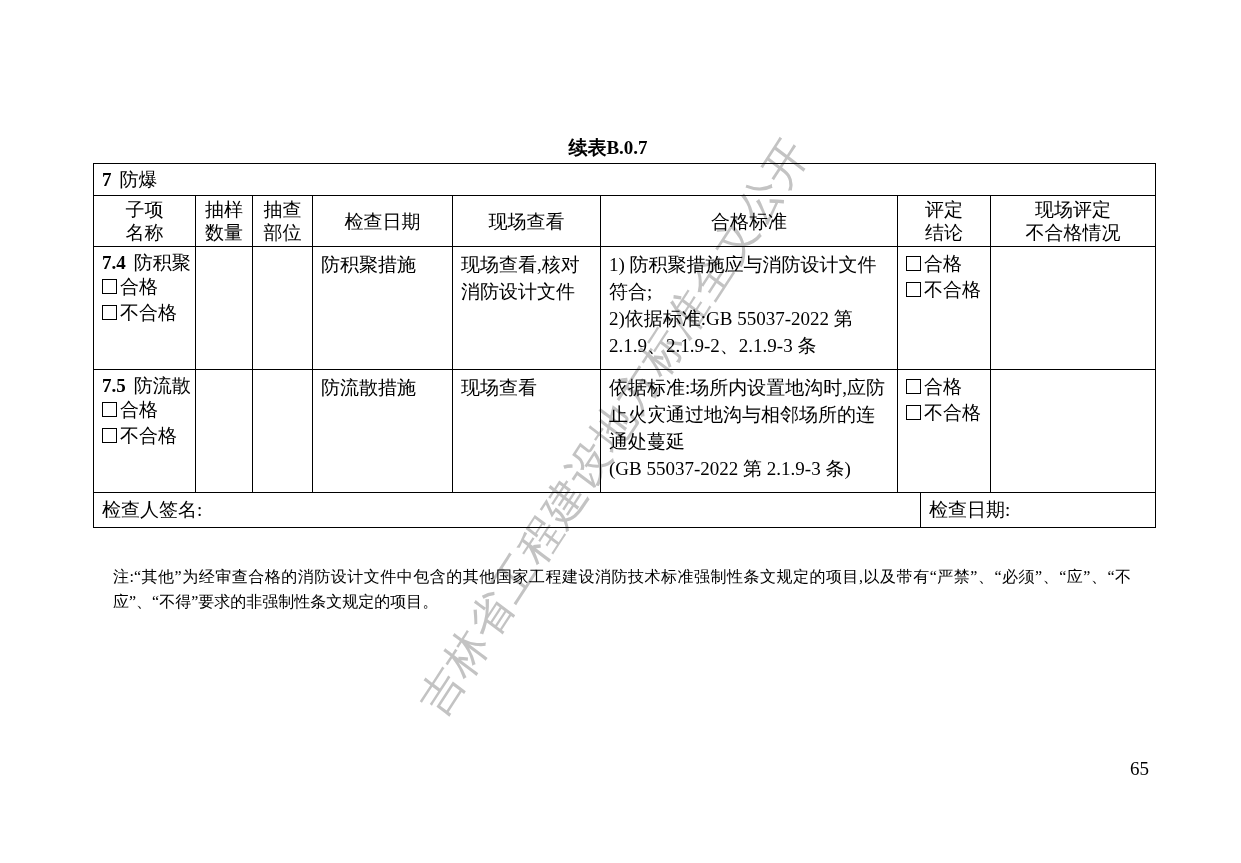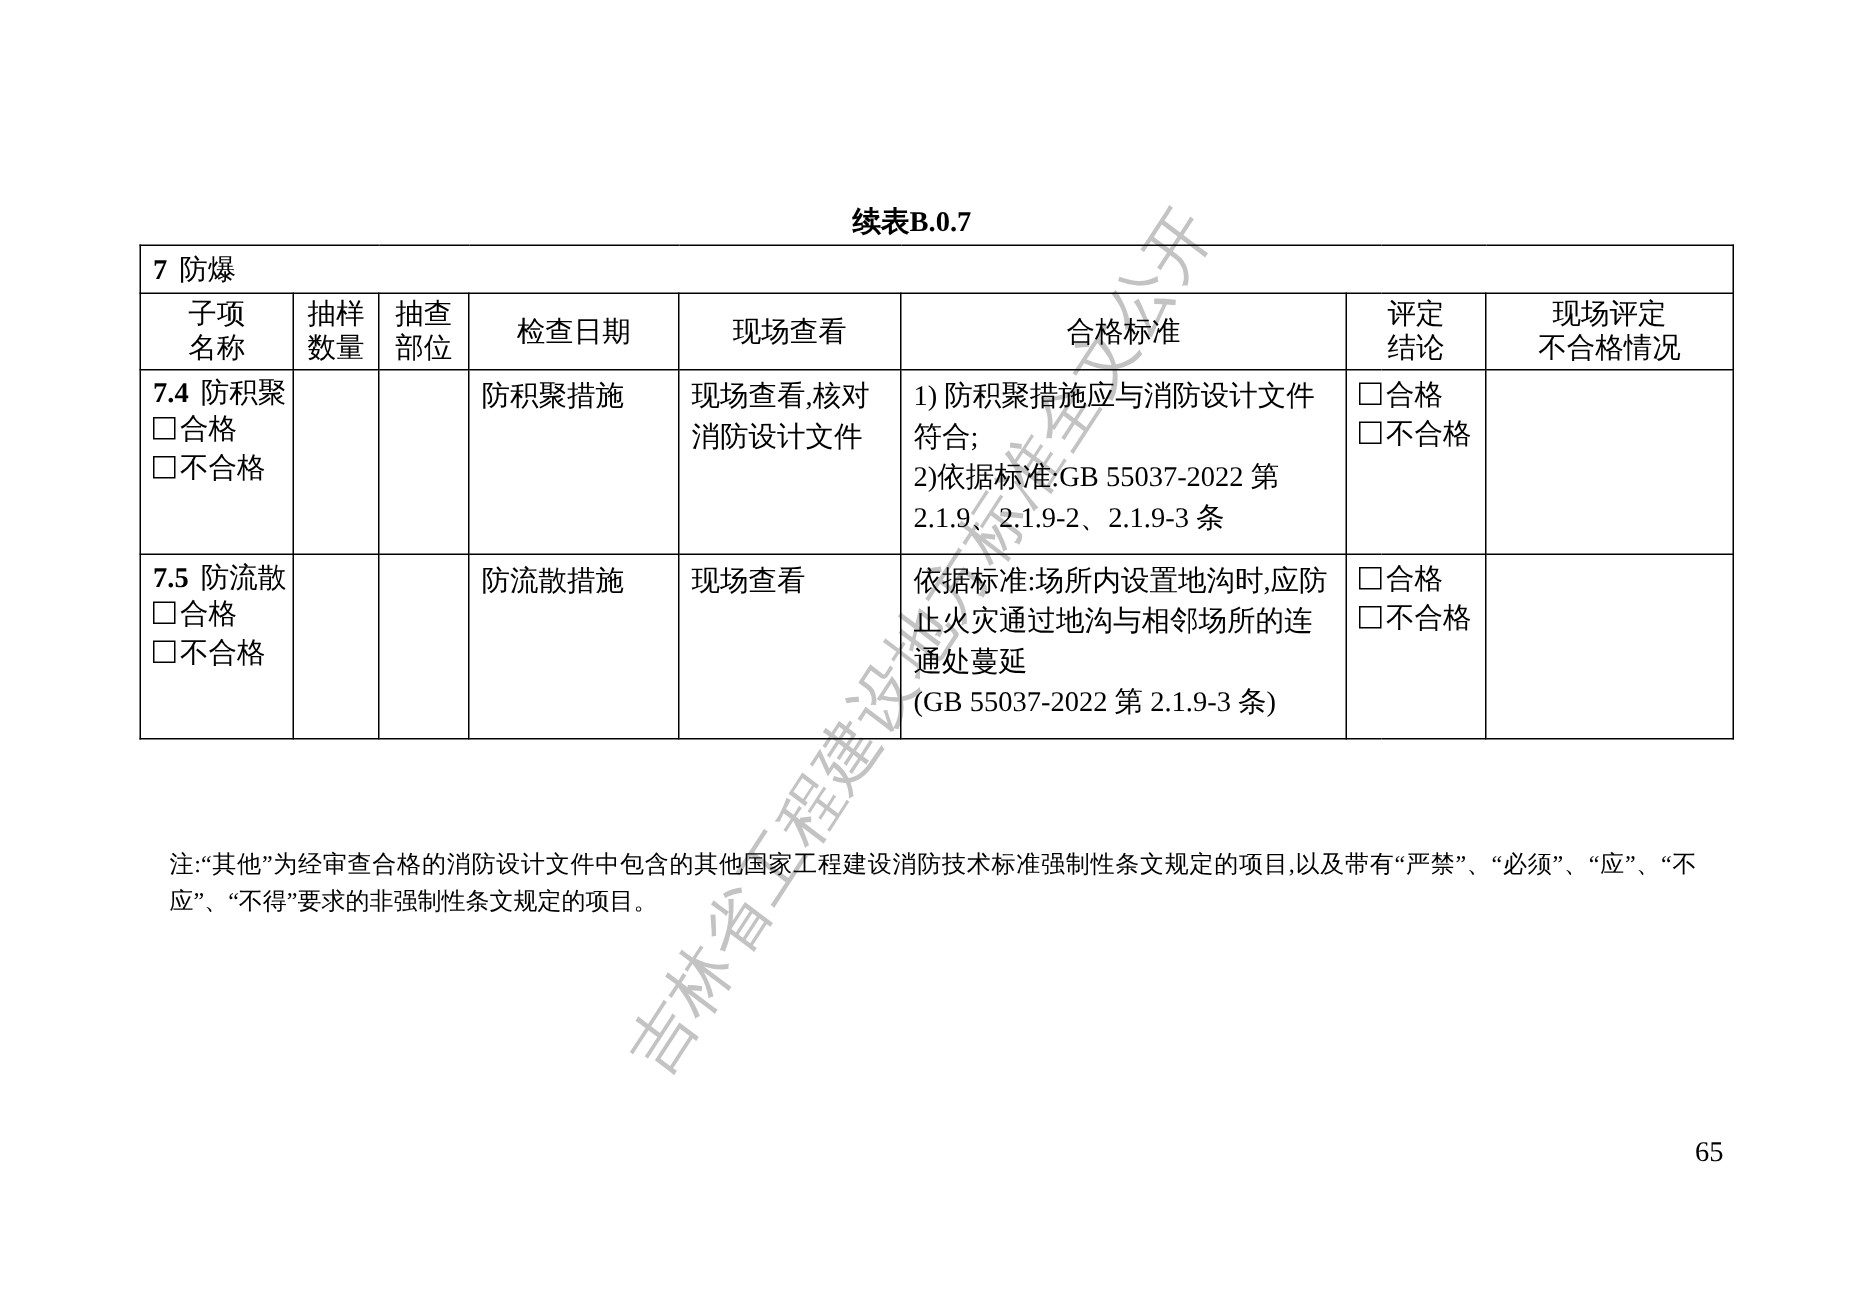--- a/index.html
+++ b/index.html
@@ -167,20 +167,24 @@
           </div>
           <div>
             <span class="cb"></span><span>不合格</span>
           </div>
         </div>
       </td>
       <td></td>
     </tr>
 
 
+    <tr style="height:35px">
+      <td colspan="7" class="sig-cell">检查人签名:</td>
+      <td colspan="2" class="sig-cell">检查日期:</td>
+    </tr>
   </tbody>
     </table>
 
   <div class="note">注:“其他”为经审查合格的消防设计文件中包含的其他国家工程建设消防技术标准强制性条文规定的项目,以及带有“严禁”、“必须”、“应”、“不应”、“不得”要求的非强制性条文规定的项目。</div>
 
   <div class="page-number">65</div>
 
 </div>
 
 </body></html>

